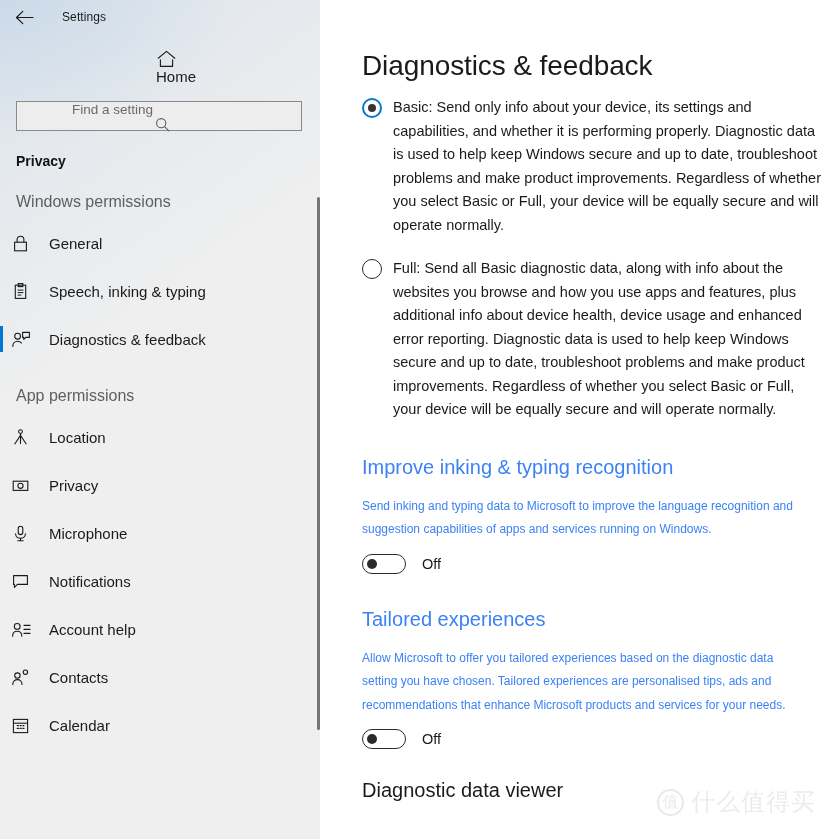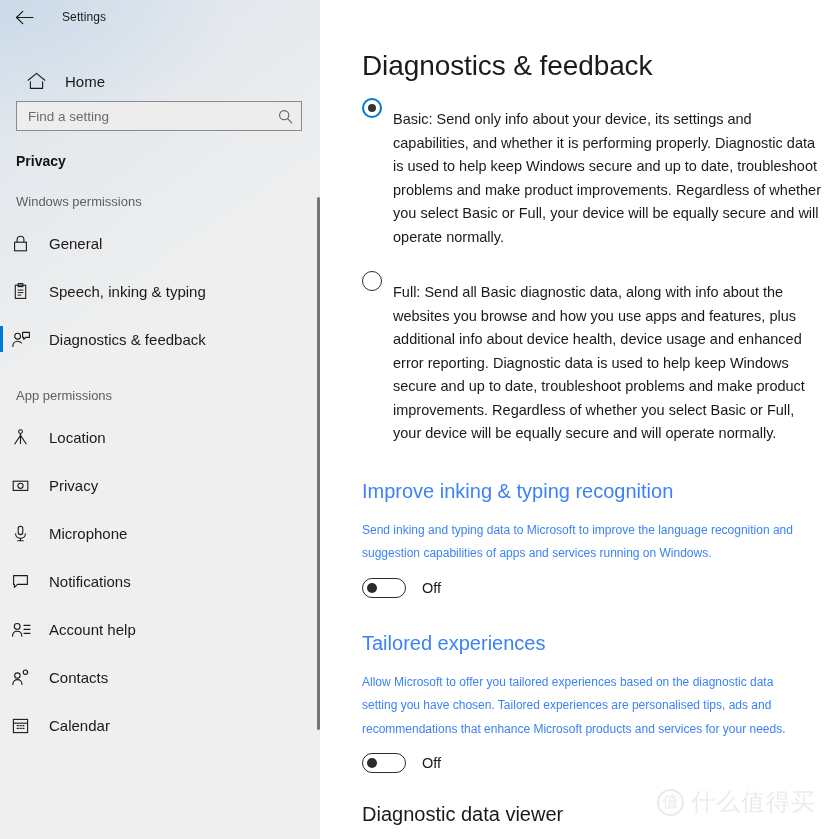--- a/index.html
+++ b/index.html
@@ -51,25 +51,26 @@
   .back-btn svg { display: block; }
   .app-title {
     font-size: 12px;
     color: #1a1a1a;
     margin-left: 18px;
     letter-spacing: 0.1px;
   }
 
   .home-row {
     display: flex;
-    align-items: flex-end;
+    align-items: center;
     height: 40px;
     margin-top: 16px;
-    padding-left: 27px;
+    padding-left: 16px;
     cursor: default;
+    flex-direction: column;
   }
   .home-icon {
     width: 22px;
     display: flex;
     align-items: center;
     justify-content: flex-start;
   }
   .home-label {
     font-size: 15px;
     color: #1a1a1a;
@@ -77,20 +78,21 @@
   }
 
   .search-wrap {
     margin: 11px 18px 0 16px;
     height: 30px;
     border: 1px solid #8a8a8a;
     background: #ededed;
     display: flex;
     align-items: center;
     padding: 0 8px 0 11px;
+    flex-direction: column;
   }
   .search-input {
     flex: 1;
     border: none;
     outline: none;
     background: transparent;
     font-family: "Liberation Sans", sans-serif;
     font-size: 13.5px;
     color: #1a1a1a;
     padding: 0;
@@ -106,21 +108,21 @@
   }
 
   .nav-scroll {
     position: relative;
     margin-top: 22px;
     height: 620px;
     overflow: hidden;
   }
 
   .nav-group-title {
-    font-size: 13px;
+    font-size: 16px;
     color: #5e5e5e;
     margin: 0 6px 6px 16px;
     height: 22px;
     line-height: 22px;
   }
   .group-spacer { height: 22px; }
 
   .nav-item {
     position: relative;
     display: flex;
@@ -208,21 +210,20 @@
   }
   .radio-mark.off {
     border: 1.6px solid #2b2b2b;
     background: #ffffff;
   }
   .radio-text {
     font-size: 14.5px;
     line-height: 23.5px;
     color: #1a1a1a;
     margin-left: 11px;
-    margin-top: 12px;
   }
 
   .section-head {
     font-size: 20px;
     font-weight: normal;
     color: #3b82f6;
     margin: 34px 0 0 20px;
   }
   .section-desc {
     font-size: 12px;

